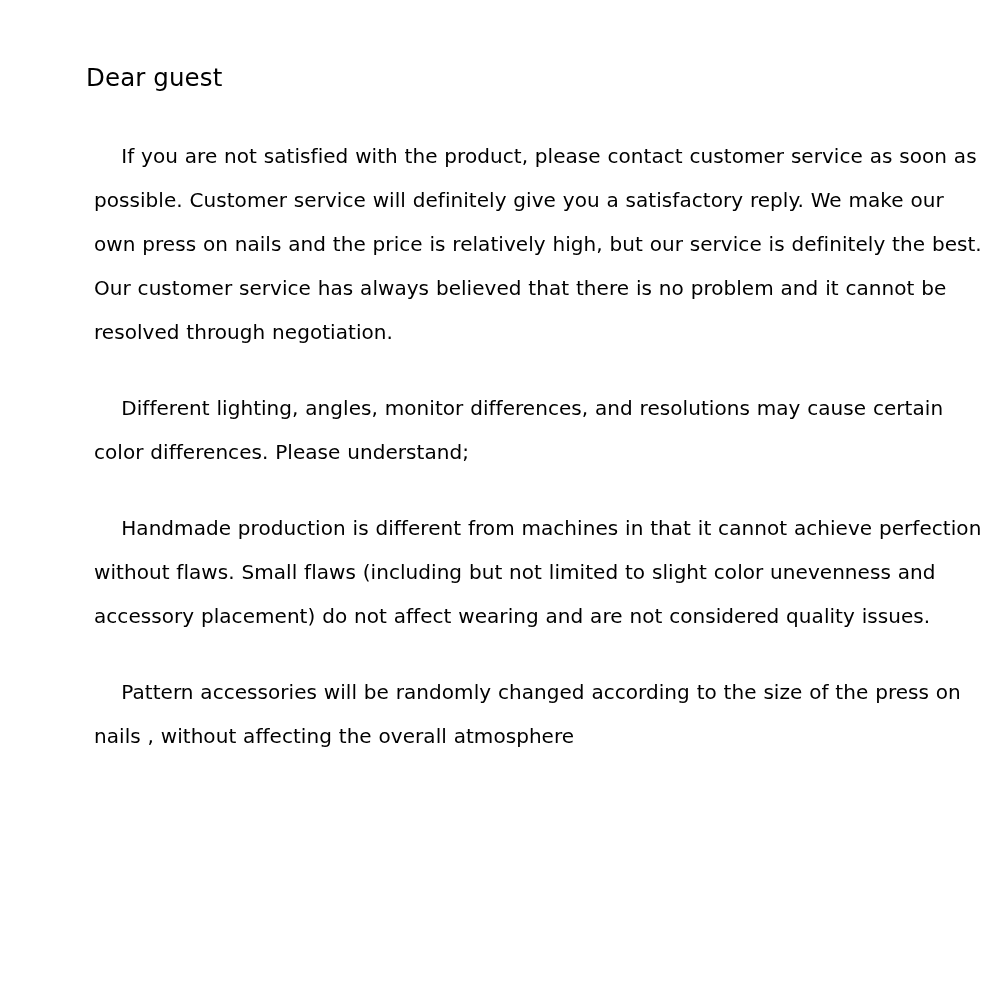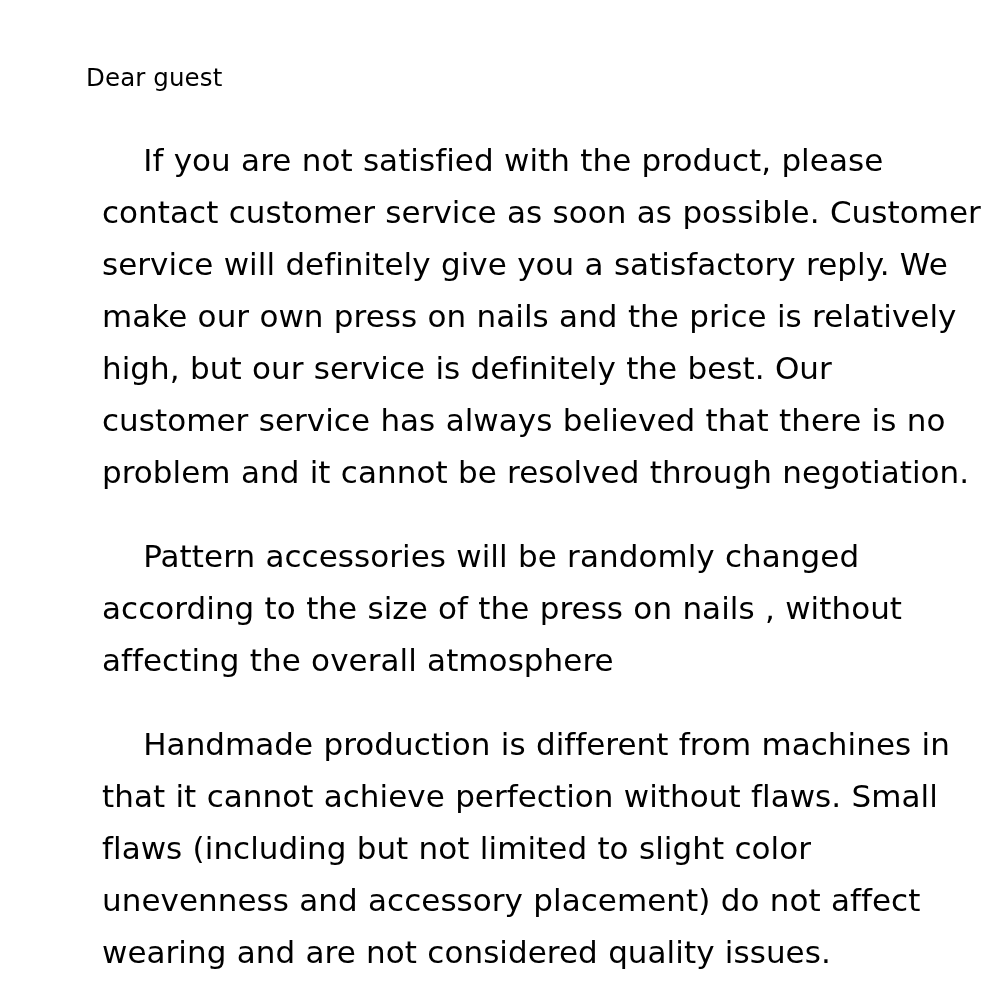--- a/index.html
+++ b/index.html
@@ -22,33 +22,34 @@
     background: #ffffff;
   }
   .salutation {
     font-size: 24.5px;
     line-height: 44px;
     letter-spacing: 0.1px;
     margin: 0 0 34px 0;
     white-space: pre-wrap;
   }
   .para {
-    font-size: 31px;
-    line-height: 52px;
+    font-size: 20px;
+    line-height: 44px;
     letter-spacing: 0.05px;
-    margin: 0 0 32px 16px;
+    margin: 0 0 32px 8px;
     white-space: pre-wrap;
     word-spacing: 0.4px;
     max-width: 905px;
   }
   .para:last-child {
     margin-bottom: 0;
   }
 </style>
 </head>
 <body>
 
 <div class="page">
   <p class="salutation">Dear guest</p>
   <p class="para">    If you are not satisfied with the product, please contact customer service as soon as possible. Customer service will definitely give you a satisfactory reply. We make our own press on nails and the price is relatively high, but our service is definitely the best. Our customer service has always believed that there is no problem and it cannot be resolved through negotiation.</p>
+  <p class="para">    Different lighting, angles, monitor differences, and resolutions may cause certain color differences. Please understand;</p>
+  <p class="para">    Handmade production is different from machines in that it cannot achieve perfection without flaws. Small flaws (including but not limited to slight color unevenness and accessory placement) do not affect wearing and are not considered quality issues.</p>
   <p class="para">    Pattern accessories will be randomly changed according to the size of the press on nails , without affecting the overall atmosphere</p>
-  <p class="para">    Handmade production is different from machines in that it cannot achieve perfection without flaws. Small flaws (including but not limited to slight color unevenness and accessory placement) do not affect wearing and are not considered quality issues.</p>
 </div>
 
 </body></html>

